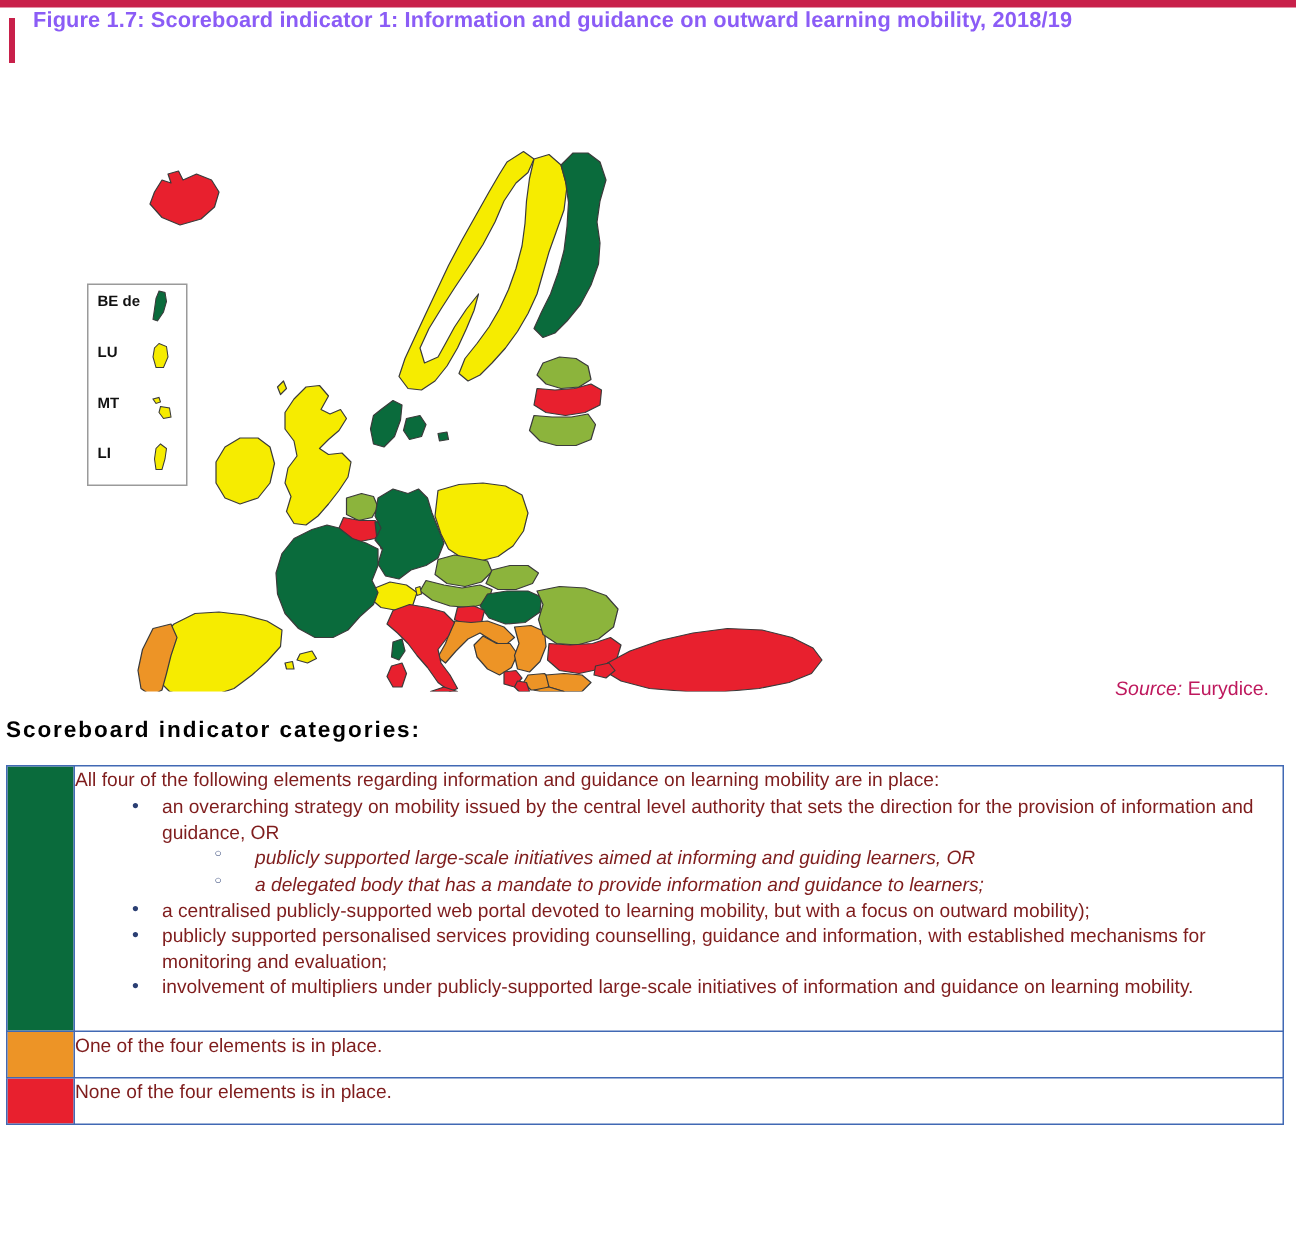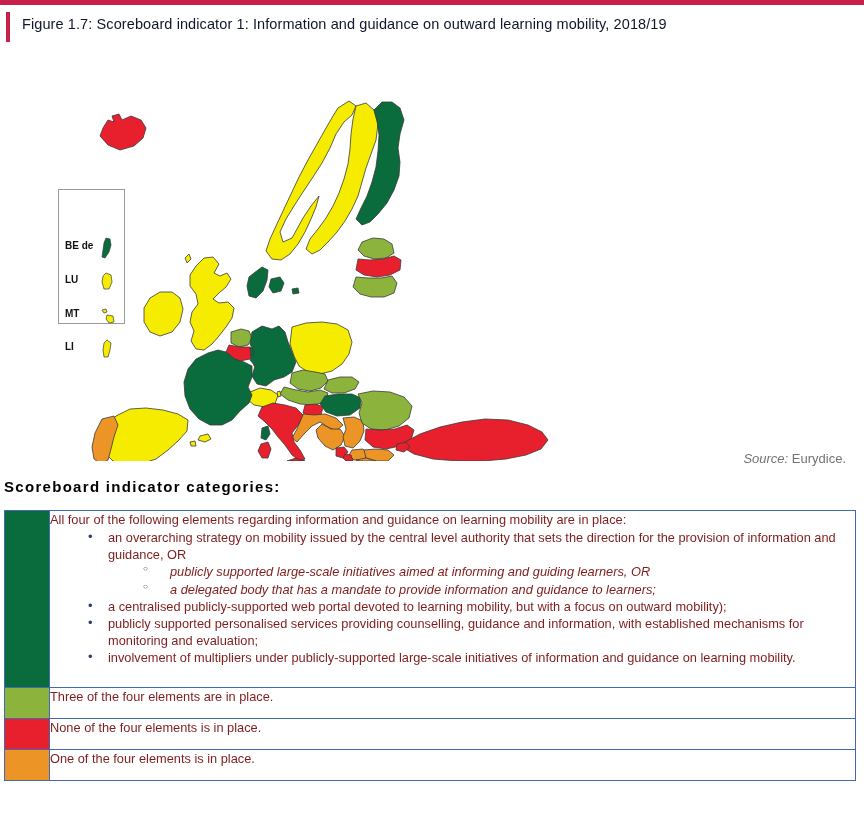--- a/index.html
+++ b/index.html
@@ -26,24 +26,24 @@
     position: absolute;
     left: 6px;
     top: 7px;
     width: 4px;
     height: 30px;
     background: #c8204a;
   }
   #figure-title {
     position: absolute;
     left: 22px;
-    top: 11px;
+    top: 1px;
     font-size: 14.5px;
-    font-weight: normal;
-    color: #0f172a;
+    font-weight: bold;
+    color: #8b5cf6;
     letter-spacing: 0.1px;
     white-space: nowrap;
   }
 
   
   #map-area {
     position: relative;
     width: 864px;
     height: 415px;
   }
@@ -60,21 +60,20 @@
     height: 135px;
     border: 1px solid #9a9a9a;
     background: #ffffff;
     box-sizing: border-box;
   }
   .inset-row {
     position: absolute;
     left: 0;
     width: 100%;
     height: 33px;
-    margin-top: 44px;
   }
   .inset-label {
     position: absolute;
     left: 6px;
     top: 6px;
     font-size: 10px;
     font-weight: bold;
     color: #111111;
     font-family: "Liberation Sans", sans-serif;
   }
@@ -83,21 +82,21 @@
     left: 40px;
     top: 2px;
   }
 
   
   #source-line {
     position: absolute;
     right: 18px;
     top: 451px;
     font-size: 13px;
-    color: #737373;
+    color: #be185d;
   }
   #source-label { font-style: italic; }
 
   
   #categories-heading {
     position: absolute;
     left: 4px;
     top: 478px;
     font-size: 15px;
     font-weight: bold;
@@ -335,42 +334,34 @@
               <li>a delegated body that has a mandate to provide information and guidance to learners;</li>
             </ul>
           </li>
           <li>a centralised publicly-supported web portal devoted to learning mobility, but with a focus on outward mobility);</li>
           <li>publicly supported personalised services providing counselling, guidance and information, with established mechanisms for monitoring and evaluation;</li>
           <li>involvement of multipliers under publicly-supported large-scale initiatives of information and guidance on learning mobility.</li>
         </ul>
       </td>
     </tr>
 
+
+
     <tr class="row-short">
       <td class="swatch-cell">
-        <span class="swatch" style="background:#8cb43c; height:30px;"></span>
+        <span class="swatch" style="background:#ed9426; height:30px;"></span>
       </td>
       <td class="desc-cell">
-        <p>Three of the four elements are in place.</p>
+        <p>One of the four elements is in place.</p>
       </td>
     </tr>
-
 
     <tr class="row-short">
       <td class="swatch-cell">
         <span class="swatch" style="background:#e8202e; height:30px;"></span>
       </td>
       <td class="desc-cell">
         <p>None of the four elements is in place.</p>
       </td>
     </tr>
 
-    <tr class="row-short">
-      <td class="swatch-cell">
-        <span class="swatch" style="background:#ed9426; height:30px;"></span>
-      </td>
-      <td class="desc-cell">
-        <p>One of the four elements is in place.</p>
-      </td>
-    </tr>
-
   </tbody>
 </table>
 
 </body></html>

